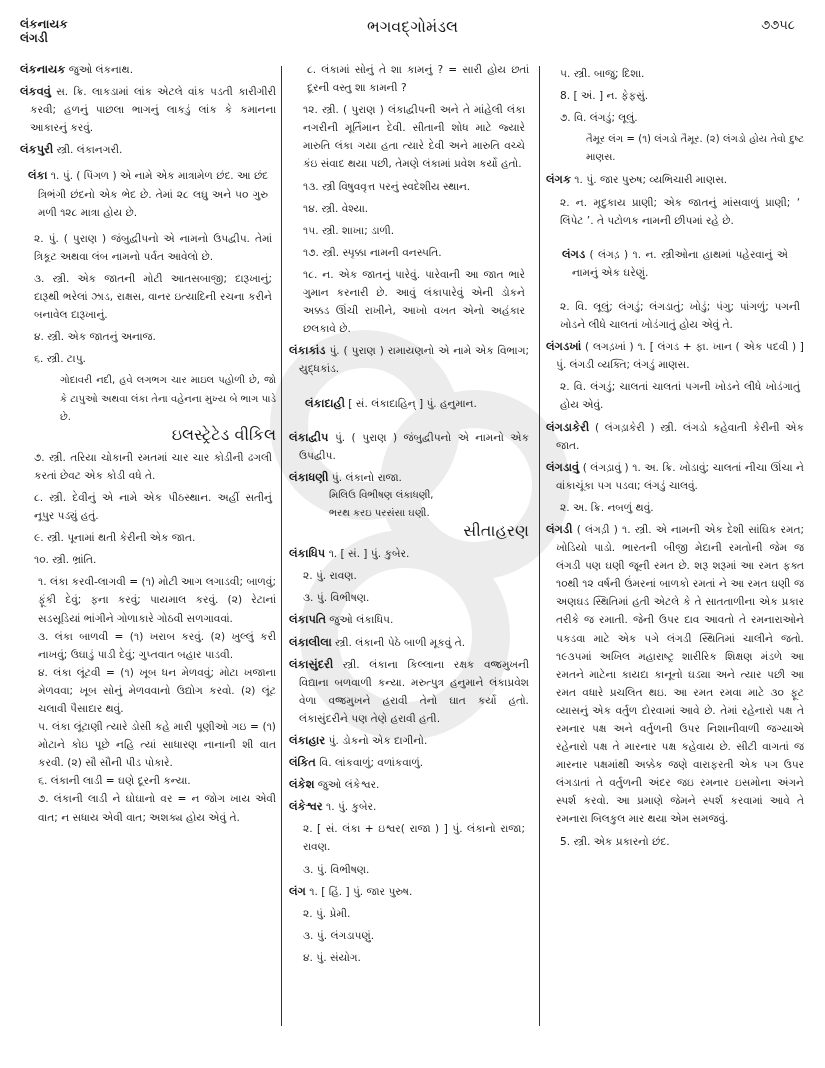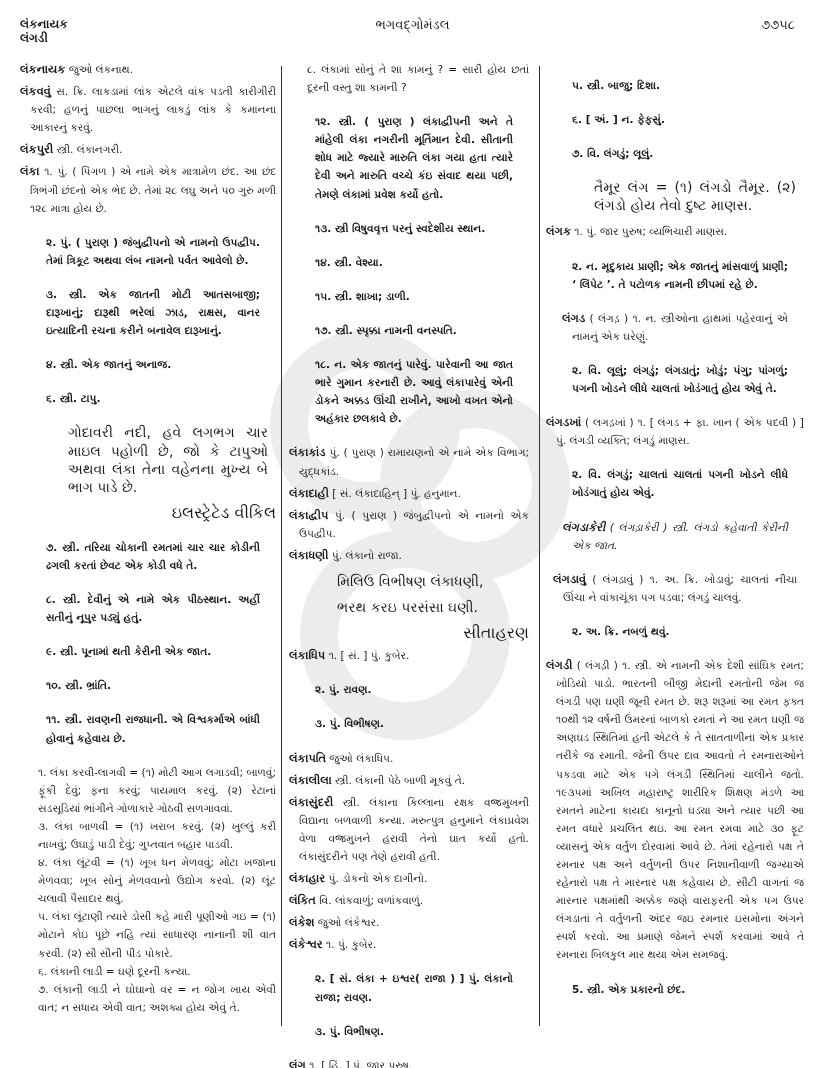--- a/index.html
+++ b/index.html
@@ -3,34 +3,34 @@
 <meta charset="utf-8">
 <style>
   html,body{margin:0;padding:0;background:#ffffff;}
   body{width:825px;height:1068px;position:relative;overflow:hidden;
        font-family:"DejaVu Sans","Liberation Sans",sans-serif;color:#1a1a1a;}
   .watermark{position:absolute;left:270px;top:330px;width:300px;height:420px;pointer-events:none;}
   .watermark .ring{position:absolute;border-radius:50%;border:38px solid #ececec;box-sizing:border-box;}
   .header{position:absolute;left:0;top:0;width:825px;height:50px;}
   .guide{position:absolute;left:20px;font-size:12px;font-weight:bold;line-height:14px;}
   .guide.a{top:17px;} .guide.b{top:31px;}
-  .book-title{position:absolute;left:0;width:825px;top:17px;text-align:center;font-size:13px;}
+  .book-title{position:absolute;left:0;width:825px;top:17px;text-align:center;font-size:16px;}
   .page-no{position:absolute;right:30px;top:17px;font-size:13px;}
   .col{position:absolute;top:60px;font-size:10.6px;line-height:18.1px;}
   .col1{left:20px;width:256px;}
   .col2{left:289px;width:240px;}
   .col3{left:546px;width:258px;}
   .divider{position:absolute;width:1px;background:#333;}
   .d1{left:281px;top:66px;height:960px;}
   .d2{left:539px;top:66px;height:960px;}
   .entry{margin:0 0 4px 0;text-align:justify;}
   .entry .hw{font-weight:bold;font-size:11.4px;}
-  .sense{padding-left:10px;margin:16px;text-align:justify;font-weight:bold;}
+  .sense{padding-left:10px;margin:4px;text-align:justify;}
   .sub{padding-left:18px;margin:0;text-align:justify;}
-  .quote{padding-left:40px;margin:8px;font-size:14px;}
+  .quote{padding-left:40px;margin:0;font-size:10px;}
   .quote-src{text-align:right;margin:0 0 4px 0;font-size:16px;}
 </style>
 </head>
 <body>
 
 <div class="watermark">
   <div class="ring" style="left:0;top:0;width:190px;height:190px;"></div>
   <div class="ring" style="left:110px;top:60px;width:190px;height:190px;"></div>
   <div class="ring" style="left:30px;top:200px;width:210px;height:210px;"></div>
 </div>
@@ -49,32 +49,31 @@
     <div class="entry">
       <p style="margin: 0px; padding-left: 10px; text-indent: -10px;"><span class="hw">લંકનાયક</span> <span>જુઓ લંકનાથ.</span></p>
     </div>
     <div class="entry">
       <p style="margin: 0px; padding-left: 10px; text-indent: -10px;"><span class="hw">લંકવવું</span> <span>સ. ક્રિ. લાકડામાં લાંક એટલે વાંક પડતી કારીગીરી કરવી; હળનું પાછલા ભાગનું લાકડું લાંક કે કમાનના આકારનું કરવું.</span></p>
     </div>
     <div class="entry">
       <p style="margin: 0px; padding-left: 10px; text-indent: -10px;"><span class="hw">લંકપુરી</span> <span>સ્ત્રી. લંકાનગરી.</span></p>
     </div>
     <div class="entry">
-      <p style="margin: 0px; padding-left: 10px; text-indent: -10px;"><span class="hw">લંકા</span> <span>૧. પું. ( પિંગળ ) એ નામે એક માત્રામેળ છંદ. આ છંદ ત્રિભંગી છંદનો એક ભેદ છે. તેમાં ૨૮ લઘુ અને ૫૦ ગુરુ મળી ૧૨૮ માત્રા હોય છે.</span></p>
+      <p style="margin: 8px; padding-left: 10px; text-indent: -10px;"><span class="hw">લંકા</span> <span>૧. પું. ( પિંગળ ) એ નામે એક માત્રામેળ છંદ. આ છંદ ત્રિભંગી છંદનો એક ભેદ છે. તેમાં ૨૮ લઘુ અને ૫૦ ગુરુ મળી ૧૨૮ માત્રા હોય છે.</span></p>
       <p class="sense">૨. પું. ( પુરાણ ) જંબુદ્વીપનો એ નામનો ઉપદ્વીપ. તેમાં ત્રિકૂટ અથવા લંબ નામનો પર્વત આવેલો છે.</p>
       <p class="sense">૩. સ્ત્રી. એક જાતની મોટી આતસબાજી; દારૂખાનું; દારૂથી ભરેલાં ઝાડ, રાક્ષસ, વાનર ઇત્યાદિની રચના કરીને બનાવેલ દારૂખાનું.</p>
       <p class="sense">૪. સ્ત્રી. એક જાતનું અનાજ.</p>
       <p class="sense">૬. સ્ત્રી. ટાપુ.</p>
       <p class="quote">ગોદાવરી નદી, હવે લગભગ ચાર માઇલ પહોળી છે, જો કે ટાપુઓ અથવા લંકા તેના વહેનના મુખ્ય બે ભાગ પાડે છે.</p>
       <p class="quote-src">ઇલસ્ટ્રેટેડ વીકિલ</p>
       <p class="sense">૭. સ્ત્રી. તરિયા ચોકાની રમતમાં ચાર ચાર કોડીની ઢગલી કરતાં છેવટ એક કોડી વધે તે.</p>
       <p class="sense">૮. સ્ત્રી. દેવીનું એ નામે એક પીઠસ્થાન. અહીં સતીનું નૂપુર પડ્યું હતું.</p>
       <p class="sense">૯. સ્ત્રી. પૂનામાં થતી કેરીની એક જાત.</p>
       <p class="sense">૧૦. સ્ત્રી. ભ્રાંતિ.</p>
-      <p class="sense">૧૧. સ્ત્રી. રાવણની રાજધાની. એ વિશ્વકર્માએ બાંધી હોવાનું કહેવાય છે.</p>
       <p class="sub">૧. લંકા કરવી-લાગવી = (૧) મોટી આગ લગાડવી; બાળવું; ફૂંકી દેવું; ફના કરવું; પાયમાલ કરવું. (૨) રેટાનાં સડસૂડિયાં ભાંગીને ગોળાકારે ગોઠવી સળગાવવાં.</p>
       <p class="sub">૩. લંકા બાળવી = (૧) ખરાબ કરવું. (૨) ખુલ્લું કરી નાખવું; ઉઘાડું પાડી દેવું; ગુપ્તવાત બહાર પાડવી.</p>
       <p class="sub">૪. લંકા લૂંટવી = (૧) ખૂબ ધન મેળવવું; મોટા ખજાના મેળવવા; ખૂબ સોનું મેળવવાનો ઉદ્યોગ કરવો. (૨) લૂંટ ચલાવી પૈસાદાર થવું.</p>
       <p class="sub">૫. લંકા લૂંટાણી ત્યારે ડોસી કહે મારી પૂણીઓ ગઇ = (૧) મોટાને કોઇ પૂછે નહિ ત્યાં સાધારણ નાનાની શી વાત કરવી. (૨) સૌ સૌની પીડ પોકારે.</p>
       <p class="sub">૬. લંકાની લાડી = ઘણે દૂરની કન્યા.</p>
       <p class="sub">૭. લંકાની લાડી ને ઘોઘાનો વર = ન જોગ ખાય એવી વાત; ન સધાય એવી વાત; અશક્ય હોય એવું તે.</p>
     </div>
   </div>
 <div class="col col2">
     <div class="entry">
@@ -83,21 +82,21 @@
       <p class="sense">૧૩. સ્ત્રી વિષુવવૃત્ત પરનું સ્વદેશીય સ્થાન.</p>
       <p class="sense">૧૪. સ્ત્રી. વેશ્યા.</p>
       <p class="sense">૧૫. સ્ત્રી. શાખા; ડાળી.</p>
       <p class="sense">૧૭. સ્ત્રી. સ્પૃક્કા નામની વનસ્પતિ.</p>
       <p class="sense">૧૮. ન. એક જાતનું પારેવું. પારેવાની આ જાત ભારે ગુમાન કરનારી છે. આવું લંકાપારેવું એની ડોકને અક્કડ ઊંચી રાખીને, આખો વખત એનો અહંકાર છલકાવે છે.</p>
     </div>
     <div class="entry">
       <p style="margin: 0px; padding-left: 10px; text-indent: -10px;"><span class="hw">લંકાકાંડ</span> <span>પું. ( પુરાણ ) રામાયણનો એ નામે એક વિભાગ; યુદ્ધકાંડ.</span></p>
     </div>
     <div class="entry">
-      <p style="margin: 0px; padding-left: 10px; text-indent: -10px;"><span class="hw">લંકાદાહી</span> <span>[ સં. લંકાદાહિન્ ] પું. હનુમાન.</span></p>
+      <p style="margin: 16px; padding-left: 10px; text-indent: -10px;"><span class="hw">લંકાદાહી</span> <span>[ સં. લંકાદાહિન્ ] પું. હનુમાન.</span></p>
     </div>
     <div class="entry">
       <p style="margin: 0px; padding-left: 10px; text-indent: -10px;"><span class="hw">લંકાદ્વીપ</span> <span>પું. ( પુરાણ ) જંબુદ્વીપનો એ નામનો એક ઉપદ્વીપ.</span></p>
     </div>
     <div class="entry">
       <p style="margin: 0px; padding-left: 10px; text-indent: -10px;"><span class="hw">લંકાધણી</span> <span>પું. લંકાનો રાજા.</span></p>
       <p class="quote">મિલિઉ વિભીષણ લંકાધણી,</p>
       <p class="quote">ભરથ કરઇ પરસંસા ઘણી.</p>
       <p class="quote-src">સીતાહરણ</p>
     </div>
@@ -132,40 +131,40 @@
     <div class="entry">
       <p style="margin: 0px; padding-left: 10px; text-indent: -10px;"><span class="hw">લંગ</span> <span>૧. [ હિં. ] પું. જાર પુરુષ.</span></p>
       <p class="sense">૨. પું. પ્રેમી.</p>
       <p class="sense">૩. પું. લંગડાપણું.</p>
       <p class="sense">૪. પું. સંયોગ.</p>
     </div>
   </div>
 <div class="col col3">
     <div class="entry">
       <p class="sense">૫. સ્ત્રી. બાજુ; દિશા.</p>
-      <p class="sense">૬. [ અં. ] ન. ફેફસું.</p>
+      <p class="sense">8. [ અં. ] ન. ફેફસું.</p>
       <p class="sense">૭. વિ. લંગડું; લૂલું.</p>
       <p class="quote">તૈમૂર લંગ = (૧) લંગડો તૈમૂર. (૨) લંગડો હોય તેવો દુષ્ટ માણસ.</p>
     </div>
     <div class="entry">
       <p style="margin: 0px; padding-left: 10px; text-indent: -10px;"><span class="hw">લંગક</span> <span>૧. પું. જાર પુરુષ; વ્યભિચારી માણસ.</span></p>
       <p class="sense">૨. ન. મૃદુકાય પ્રાણી; એક જાતનું માંસવાળું પ્રાણી; ‘ લિંપેટ ’. તે પટોળક નામની છીપમાં રહે છે.</p>
     </div>
     <div class="entry">
       <p style="margin: 16px; padding-left: 10px; text-indent: -10px;"><span class="hw">લંગડ</span> <span>( લંગડ઼ ) ૧. ન. સ્ત્રીઓના હાથમાં પહેરવાનું એ નામનું એક ઘરેણું.</span></p>
       <p class="sense">૨. વિ. લૂલું; લંગડું; લંગડાતું; ખોડું; પંગુ; પાંગળું; પગની ખોડને લીધે ચાલતાં ખોડંગાતું હોય એવું તે.</p>
     </div>
     <div class="entry">
       <p style="margin: 0px; padding-left: 10px; text-indent: -10px;"><span class="hw">લંગડખાં</span> <span>( લગડ઼ખાં ) ૧. [ લંગડ + ફા. ખાન ( એક પદવી ) ] પું. લંગડી વ્યક્તિ; લંગડું માણસ.</span></p>
       <p class="sense">૨. વિ. લંગડું; ચાલતાં ચાલતાં પગની ખોડને લીધે ખોડંગાતું હોય એવું.</p>
     </div>
     <div class="entry">
-      <p style="margin: 16px; padding-left: 10px; text-indent: -10px; font-style: italic;"><span class="hw">લંગડાકેરી</span> <span>( લંગડ઼ાકેરી ) સ્ત્રી. લંગડો કહેવાતી કેરીની એક જાત.</span></p>
+      <p style="margin: 0px; padding-left: 10px; text-indent: -10px;"><span class="hw">લંગડાકેરી</span> <span>( લંગડ઼ાકેરી ) સ્ત્રી. લંગડો કહેવાતી કેરીની એક જાત.</span></p>
     </div>
     <div class="entry">
-      <p style="margin: 7px; padding-left: 10px; text-indent: -10px;"><span class="hw">લંગડાવું</span> <span>( લંગડ઼ાવું ) ૧. અ. ક્રિ. ખોડાવું; ચાલતાં નીચા ઊંચા ને વાંકાચૂંકા પગ પડવા; લંગડું ચાલવું.</span></p>
+      <p style="margin: 0px; padding-left: 10px; text-indent: -10px;"><span class="hw">લંગડાવું</span> <span>( લંગડ઼ાવું ) ૧. અ. ક્રિ. ખોડાવું; ચાલતાં નીચા ઊંચા ને વાંકાચૂંકા પગ પડવા; લંગડું ચાલવું.</span></p>
       <p class="sense">૨. અ. ક્રિ. નબળું થવું.</p>
     </div>
     <div class="entry">
       <p style="margin: 0px; padding-left: 10px; text-indent: -10px;"><span class="hw">લંગડી</span> <span>( લંગડ઼ી ) ૧. સ્ત્રી. એ નામની એક દેશી સાંઘિક રમત; ખોડિયો પાડો. ભારતની બીજી મેદાની રમતોની જેમ જ લંગડી પણ ઘણી જૂની રમત છે. શરૂ શરૂમાં આ રમત ફક્ત ૧૦થી ૧૨ વર્ષની ઉંમરનાં બાળકો રમતાં ને આ રમત ઘણી જ અણઘડ સ્થિતિમાં હતી એટલે કે તે સાતતાળીના એક પ્રકાર તરીકે જ રમાતી. જેની ઉપર દાવ આવતો તે રમનારાઓને પકડવા માટે એક પગે લંગડી સ્થિતિમાં ચાલીને જતો. ૧૯૩૫માં અખિલ મહારાષ્ટ્ર શારીરિક શિક્ષણ મંડળે આ રમતને માટેના કાયદા કાનૂનો ઘડ્યા અને ત્યાર પછી આ રમત વધારે પ્રચલિત થઇ. આ રમત રમવા માટે ૩૦ ફૂટ વ્યાસનું એક વર્તુળ દોરવામાં આવે છે. તેમાં રહેનારો પક્ષ તે રમનાર પક્ષ અને વર્તુળની ઉપર નિશાનીવાળી જગ્યાએ રહેનારો પક્ષ તે મારનાર પક્ષ કહેવાય છે. સીટી વાગતાં જ મારનાર પક્ષમાંથી અક્કેક જણે વારાફરતી એક પગ ઉપર લંગડાતાં તે વર્તુળની અંદર જઇ રમનાર ઇસમોના અંગને સ્પર્શ કરવો. આ પ્રમાણે જેમને સ્પર્શ કરવામાં આવે તે રમનારા બિલકુલ માર થયા એમ સમજવું.</span></p>
       <p class="sense">5. સ્ત્રી. એક પ્રકારનો છંદ.</p>
     </div>
   </div>
 
 </body></html>

